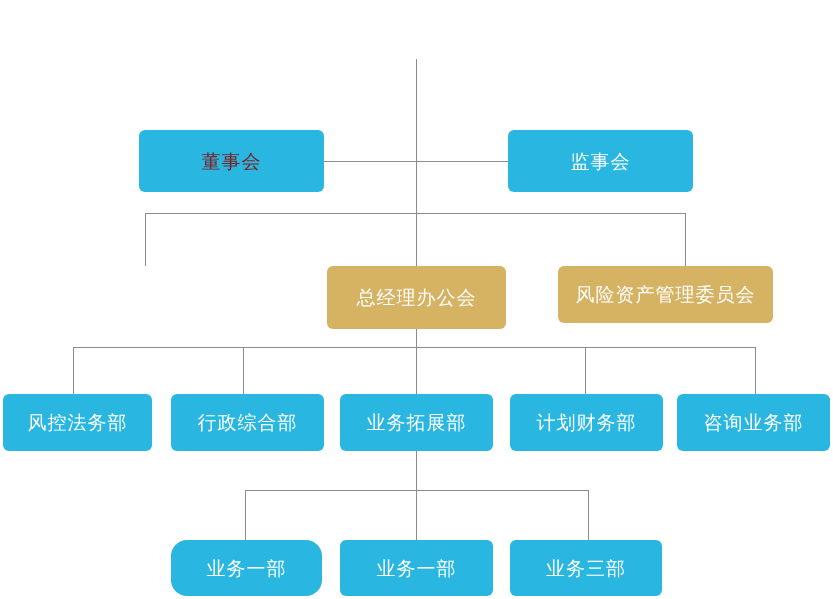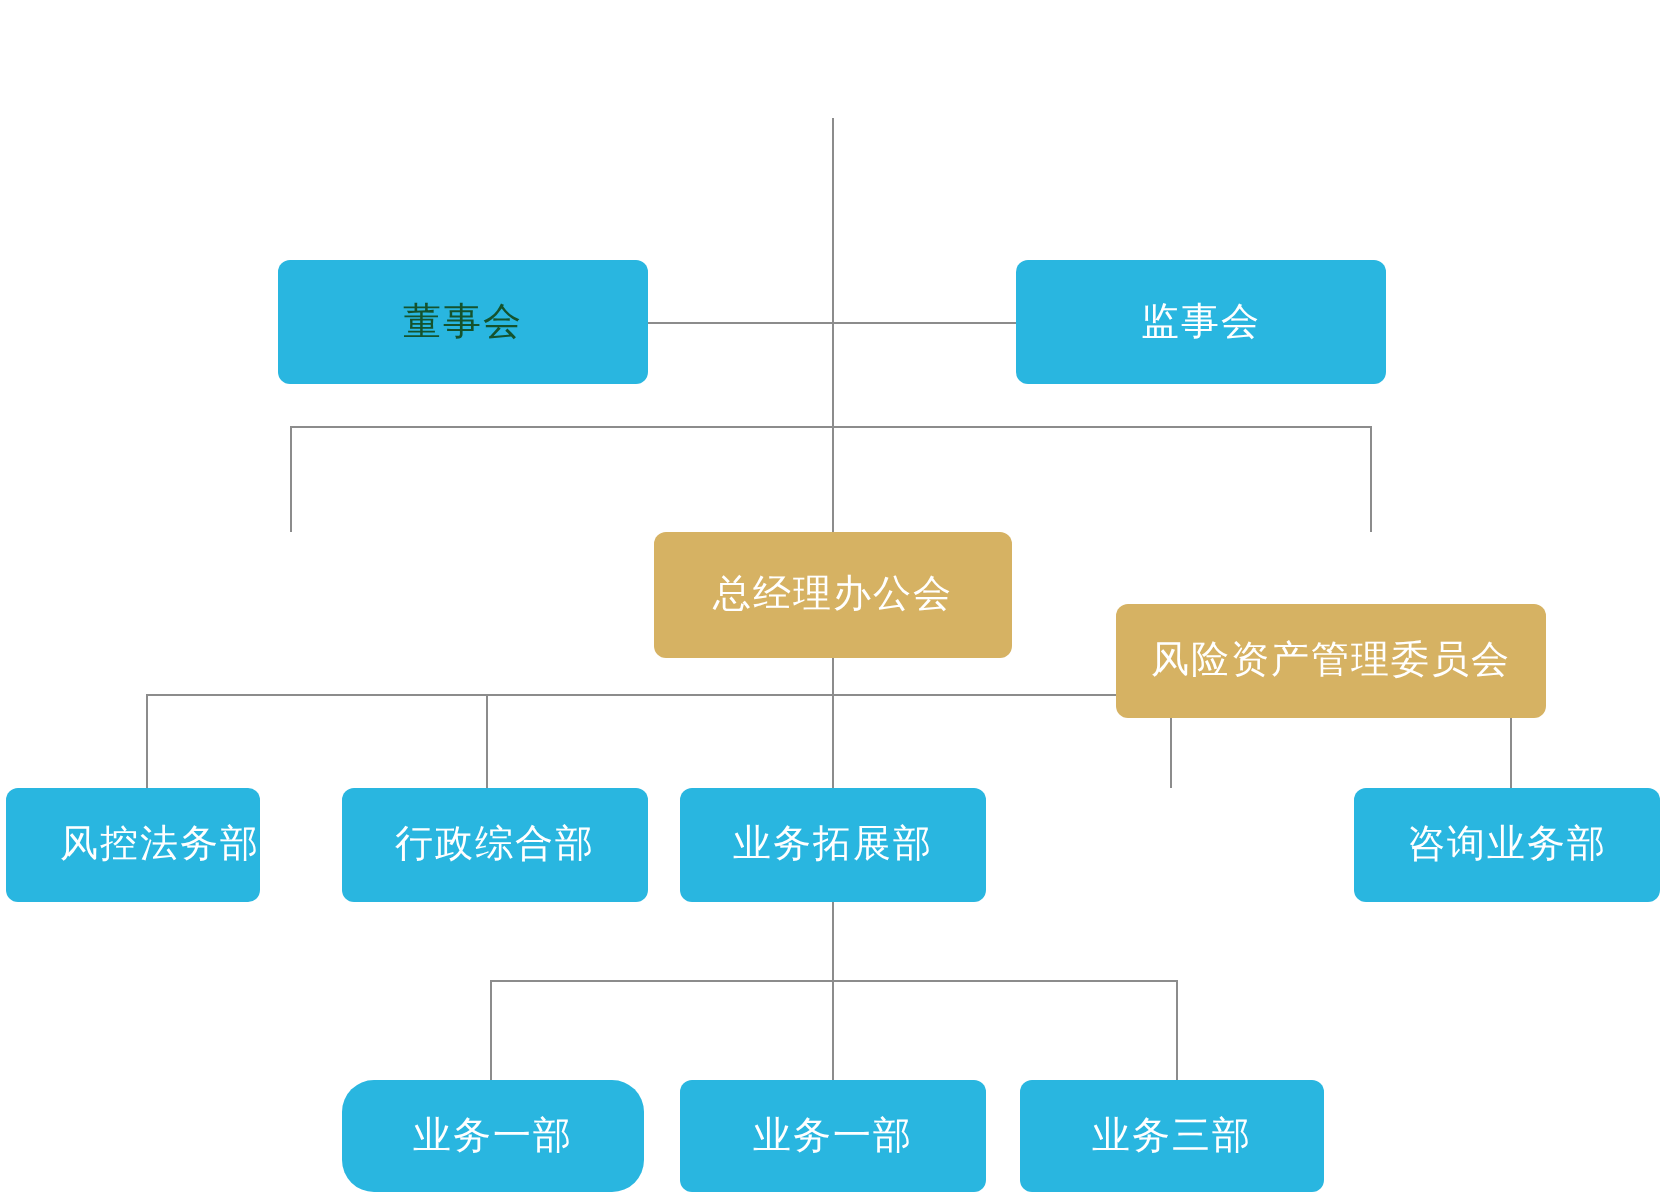--- a/index.html
+++ b/index.html
@@ -61,40 +61,43 @@
     <div class="conn v" style="background: rgb(140, 140, 140); left: 73px; top: 347px; height: 47px; width: 1px;"></div>
     <div class="conn v" style="background: rgb(140, 140, 140); left: 243px; top: 347px; height: 47px; width: 1px;"></div>
     <div class="conn v" style="background: rgb(140, 140, 140); left: 416px; top: 347px; height: 47px; width: 1px;"></div>
     <div class="conn v" style="background: rgb(140, 140, 140); left: 585px; top: 347px; height: 47px; width: 1px;"></div>
     <div class="conn v" style="background: rgb(140, 140, 140); left: 755px; top: 347px; height: 47px; width: 1px;"></div>
     <div class="conn v" style="background: rgb(140, 140, 140); left: 416px; top: 451px; height: 39px; width: 1px;"></div>
     <div class="conn h" style="background: rgb(140, 140, 140); left: 245px; top: 490px; width: 343px; height: 1px;"></div>
     <div class="conn v" style="background: rgb(140, 140, 140); left: 245px; top: 490px; height: 50px; width: 1px;"></div>
     <div class="conn v" style="background: rgb(140, 140, 140); left: 416px; top: 490px; height: 50px; width: 1px;"></div>
     <div class="conn v" style="background: rgb(140, 140, 140); left: 588px; top: 490px; height: 50px; width: 1px;"></div>
-    <div class="node lvl-blue" style="left: 139px; top: 130px; width: 185px; height: 62px; color: #14532d;">
+    <div class="node lvl-blue" style="left: 139px; top: 130px; width: 185px; height: 62px; color: #7f1d1d;">
       <span>董事会</span>
     </div>
     <div class="node lvl-blue" style="left: 508px; top: 130px; width: 185px; height: 62px; color: rgb(255, 255, 255);">
       <span>监事会</span>
     </div>
     <div class="node lvl-tan" style="left: 327px; top: 266px; width: 179px; height: 63px; color: rgb(255, 255, 255);">
       <span>总经理办公会</span>
     </div>
-    <div class="node lvl-tan" style="left: 558px; top: 266px; width: 215px; height: 57px; color: rgb(255, 255, 255); margin-top: 36px;">
+    <div class="node lvl-tan" style="left: 558px; top: 266px; width: 215px; height: 57px; color: rgb(255, 255, 255);">
       <span>风险资产管理委员会</span>
     </div>
-    <div class="node lvl-blue" style="left: 3px; top: 394px; width: 127px; height: 57px; color: rgb(255, 255, 255); justify-content: flex-end;">
+    <div class="node lvl-blue" style="left: 3px; top: 394px; width: 149px; height: 57px; color: rgb(255, 255, 255);">
       <span>风控法务部</span>
     </div>
     <div class="node lvl-blue" style="left: 171px; top: 394px; width: 153px; height: 57px; color: rgb(255, 255, 255);">
       <span>行政综合部</span>
     </div>
     <div class="node lvl-blue" style="left: 340px; top: 394px; width: 153px; height: 57px; color: rgb(255, 255, 255);">
       <span>业务拓展部</span>
+    </div>
+    <div class="node lvl-blue" style="left: 510px; top: 394px; width: 153px; height: 57px; color: rgb(255, 255, 255);">
+      <span>计划财务部</span>
     </div>
     <div class="node lvl-blue" style="left: 677px; top: 394px; width: 153px; height: 57px; color: rgb(255, 255, 255);">
       <span>咨询业务部</span>
     </div>
     <div class="node lvl-blue" style="left: 171px; top: 540px; width: 151px; height: 56px; color: rgb(255, 255, 255); border-radius: 16px;">
       <span>业务一部</span>
     </div>
     <div class="node lvl-blue" style="left: 340px; top: 540px; width: 153px; height: 56px; color: rgb(255, 255, 255);">
       <span>业务一部</span>
     </div>

